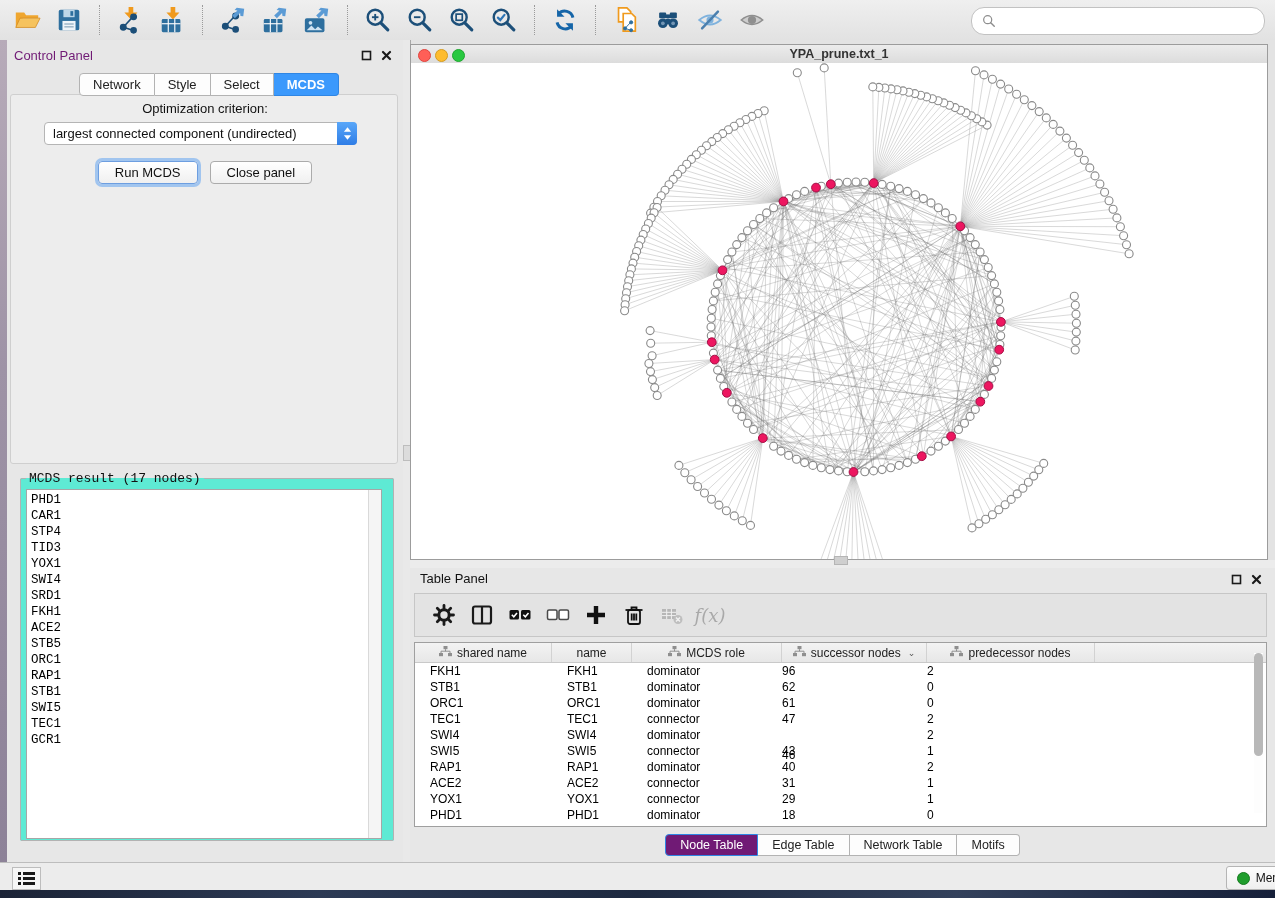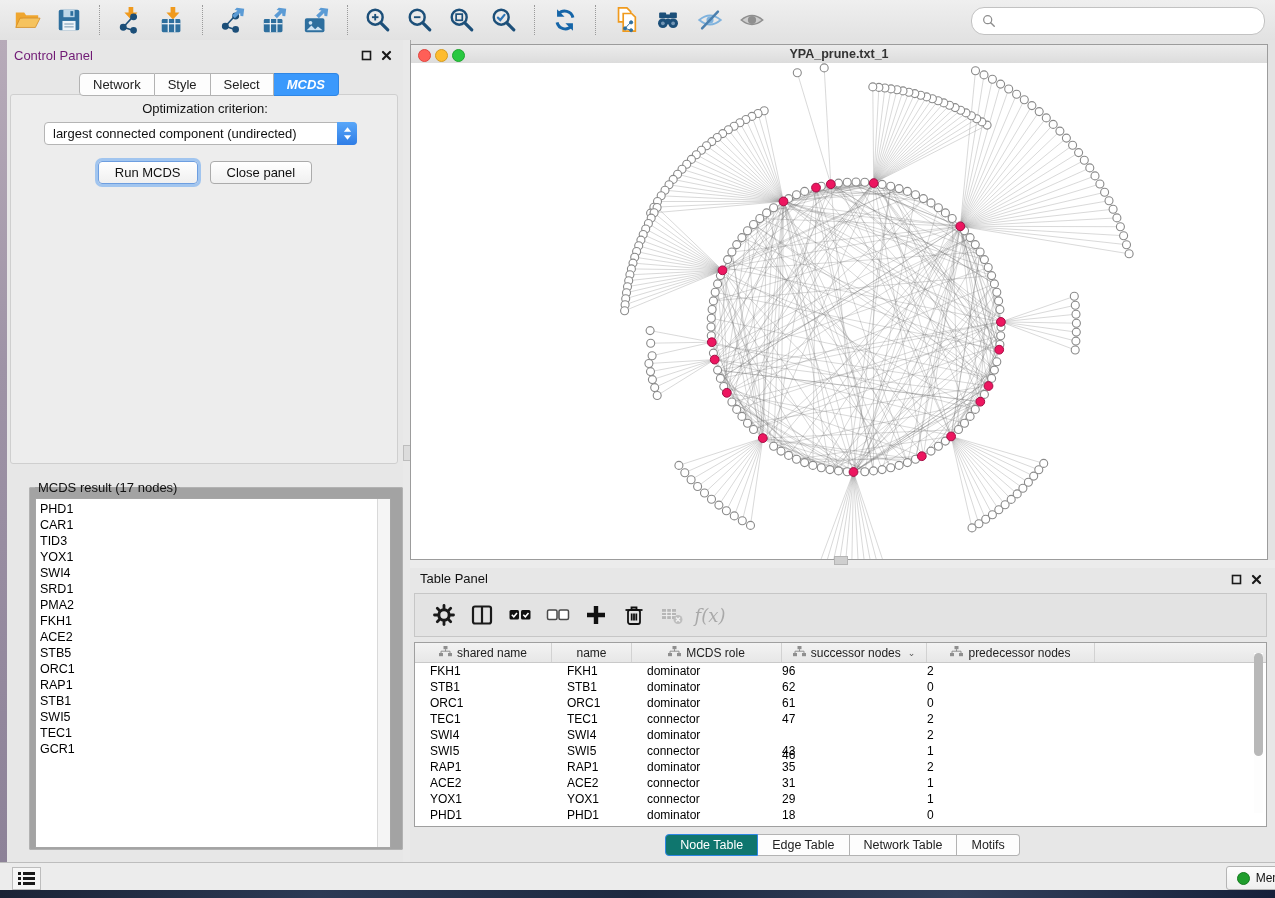--- a/index.html
+++ b/index.html
@@ -28,38 +28,38 @@
   .control-panel{position:absolute;left:7px;top:40px;width:396px;height:822px;background:#e7e7e7;}
   .cp-header{position:absolute;left:0;top:6px;width:100%;height:20px;}
   .cp-title{position:absolute;left:7px;top:2px;font-size:13px;color:#701a75;}
   .win-btn{position:absolute;top:2px;width:14px;height:14px;display:flex;align-items:center;justify-content:center;}
   .cp-float{right:30px;} .cp-close{right:10px;}
   .cp-tabs{position:absolute;left:72px;top:33px;display:flex;z-index:3;}
   .cp-tab{height:21px;line-height:21px;padding:0 13px;font-size:13px;color:#222;background:#fdfdfd;
           border:1px solid #b3b3b3;border-left:none;}
   .cp-tab.first{border-left:1px solid #b3b3b3;border-radius:4px 0 0 4px;}
   .cp-tab.last{border-radius:0 4px 4px 0;}
-  .cp-tab.active{background:#3b99fc;color:#fff;border-color:#2f86e4;font-weight:bold;font-style:italic;}
+  .cp-tab.active{background:#3b99fc;color:#fff;border-color:#2f86e4;font-weight:bold;}
   .cp-inner{position:absolute;left:3px;top:54px;width:386px;height:368px;background:#ededed;
             border:1px solid #cfcfcf;border-radius:3px;}
   .opt-label{position:absolute;left:0;top:61px;width:100%;text-align:center;font-size:13px;color:#111;}
   .dropdown{position:absolute;left:37px;top:82px;width:313px;height:23px;background:#fff;
             border:1px solid #b5b5b5;border-radius:4px;display:flex;align-items:center;box-sizing:border-box;}
   .dropdown .dd-text{flex:1;font-size:13px;color:#111;padding-left:8px;white-space:nowrap;overflow:hidden;}
   .dd-stepper{width:20px;height:23px;margin:-1px -1px 0 0;border-radius:0 4px 4px 0;
               background:linear-gradient(#59a7f9,#2f7de6);display:flex;flex-direction:column;
               align-items:center;justify-content:center;gap:1px;}
   .dd-stepper svg{width:9px;height:7px;}
   .btn-row{position:absolute;left:0;top:121px;width:100%;display:flex;justify-content:center;gap:12px;}
   .push-btn{height:23px;padding:0 16px;background:linear-gradient(#ffffff,#f0f0f0);
             border:1px solid #ababab;border-radius:4px;font-size:13px;color:#111;
             font-family:"Liberation Sans",sans-serif;}
   .push-btn.focused{box-shadow:0 0 0 3px rgba(110,170,240,.6);border-color:#6d9ee0;}
   .mcds-fieldset{position:absolute;left:10px;top:428px;width:372px;height:368px;
-                 border:1px solid #b2b2b2;border-radius:2px;background:#a3a3a3;margin:12px;padding:0;}
+                 border:1px solid #b2b2b2;border-radius:2px;background:#5eead4;margin:3px;padding:0;font-family:Liberation Mono, monospace;}
   .mcds-fieldset legend{font-size:13px;color:#111;margin-left:5px;padding:0 3px;}
   .mcds-list{position:absolute;left:5px;top:3px;width:354px;height:348px;background:#fff;
              border:1px solid #a6a6a6;overflow:hidden;}
   .mcds-scroll{position:absolute;right:0px;top:0;width:12px;height:100%;background:#f5f5f5;
                border-left:1px solid #d9d9d9;}
   .mcds-list ul{list-style:none;margin:0;padding:2px 0 0 4px;}
   .mcds-list li{font-size:12.5px;line-height:16px;color:#000;}
   
   .v-splitter{position:absolute;left:403px;top:40px;width:7px;height:822px;background:#e9e9e9;
               border-right:1px solid #a9a9a9;}
@@ -101,21 +101,21 @@
   .td-cell{font-size:12px;color:#000;box-sizing:border-box;white-space:nowrap;overflow:hidden;}
   .td-left{padding-left:15px;text-align:left;}
   .td-right{padding-right:13px;text-align:left;}
   .tp-scroll{position:absolute;right:3px;top:10px;width:9px;height:160px;background:#fdfdfd;}
   .tp-thumb{position:absolute;left:0;top:0;width:9px;height:103px;background:#b8b8b8;border-radius:5px;}
   .tp-tabs{position:absolute;left:0;top:266px;width:100%;display:flex;justify-content:center;}
   .tp-tab{height:20px;line-height:20px;padding:0 14px;font-size:12.5px;color:#222;background:#fdfdfd;
           border:1px solid #b3b3b3;border-left:none;}
   .tp-tab.first{border-left:1px solid #b3b3b3;border-radius:4px 0 0 4px;}
   .tp-tab.last{border-radius:0 4px 4px 0;}
-  .tp-tab.active{background:#0f766e;color:#fff;border-color:#2f86e4;}
+  .tp-tab.active{background:#701a75;color:#fff;border-color:#2f86e4;}
   
   .status-bar{position:absolute;left:0;top:862px;width:1275px;height:28px;background:#ececec;
               border-top:1px solid #bdbdbd;padding-left:48px;}
   .list-btn{position:absolute;left:12px;top:4px;width:27px;height:21px;background:#f6f6f6;
             border:1px solid #bdbdbd;display:flex;align-items:center;justify-content:center;}
   .memory-btn{position:absolute;right:13px;top:3px;height:22px;padding:0 10px;background:linear-gradient(#fdfdfd,#efefef);
               border:1px solid #b5b5b5;border-radius:3px;display:flex;align-items:center;gap:6px;
               font-size:12px;color:#111;font-family:"Liberation Sans",sans-serif;}
   .mem-dot{width:11px;height:11px;border-radius:50%;background:#1f9d2c;border:1px solid #157a1f;}
   .x-icon{stroke:#1a1a1a;stroke-width:2.2;stroke-linecap:round;}
@@ -358,25 +358,25 @@
     <div class="btn-row">
       <button class="push-btn focused">Run MCDS</button>
       <button class="push-btn">Close panel</button>
     </div>
     <fieldset class="mcds-fieldset">
       <legend>MCDS result (17 nodes)</legend>
       <div class="mcds-list">
         <ul id="mcds-list">
             <li>PHD1</li>
             <li>CAR1</li>
+            <li>STP4</li>
             <li>TID3</li>
             <li>YOX1</li>
             <li>SWI4</li>
             <li>SRD1</li>
-            <li>PMA2</li>
             <li>FKH1</li>
             <li>ACE2</li>
             <li>STB5</li>
             <li>ORC1</li>
             <li>RAP1</li>
             <li>STB1</li>
             <li>SWI5</li>
             <li>TEC1</li>
             <li>GCR1</li>
           </ul>
@@ -1257,21 +1257,21 @@
             <div class="td-cell td-left" style="width: 137px;">SWI5</div>
             <div class="td-cell td-left" style="width: 80px;">SWI5</div>
             <div class="td-cell td-left" style="width: 150px;">connector</div>
             <div class="td-cell td-right" style="width: 145px;">43</div>
             <div class="td-cell td-right" style="width: 168px;">1</div>
           </div>
           <div class="tp-row">
             <div class="td-cell td-left" style="width: 137px;">RAP1</div>
             <div class="td-cell td-left" style="width: 80px;">RAP1</div>
             <div class="td-cell td-left" style="width: 150px;">dominator</div>
-            <div class="td-cell td-right" style="width: 145px;">35</div>
+            <div class="td-cell td-right" style="width: 145px;">40</div>
             <div class="td-cell td-right" style="width: 168px;">2</div>
           </div>
           <div class="tp-row">
             <div class="td-cell td-left" style="width: 137px;">ACE2</div>
             <div class="td-cell td-left" style="width: 80px;">ACE2</div>
             <div class="td-cell td-left" style="width: 150px;">connector</div>
             <div class="td-cell td-right" style="width: 145px;">31</div>
             <div class="td-cell td-right" style="width: 168px;">1</div>
           </div>
           <div class="tp-row">

